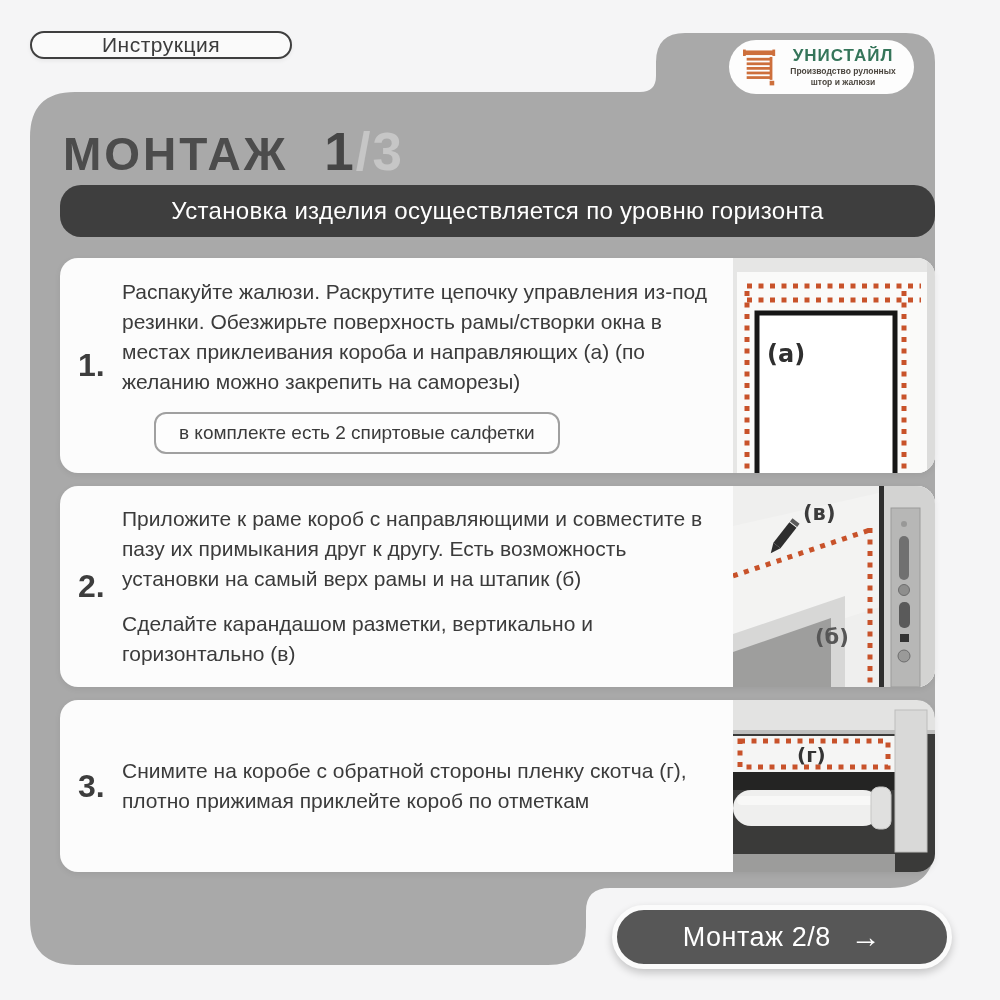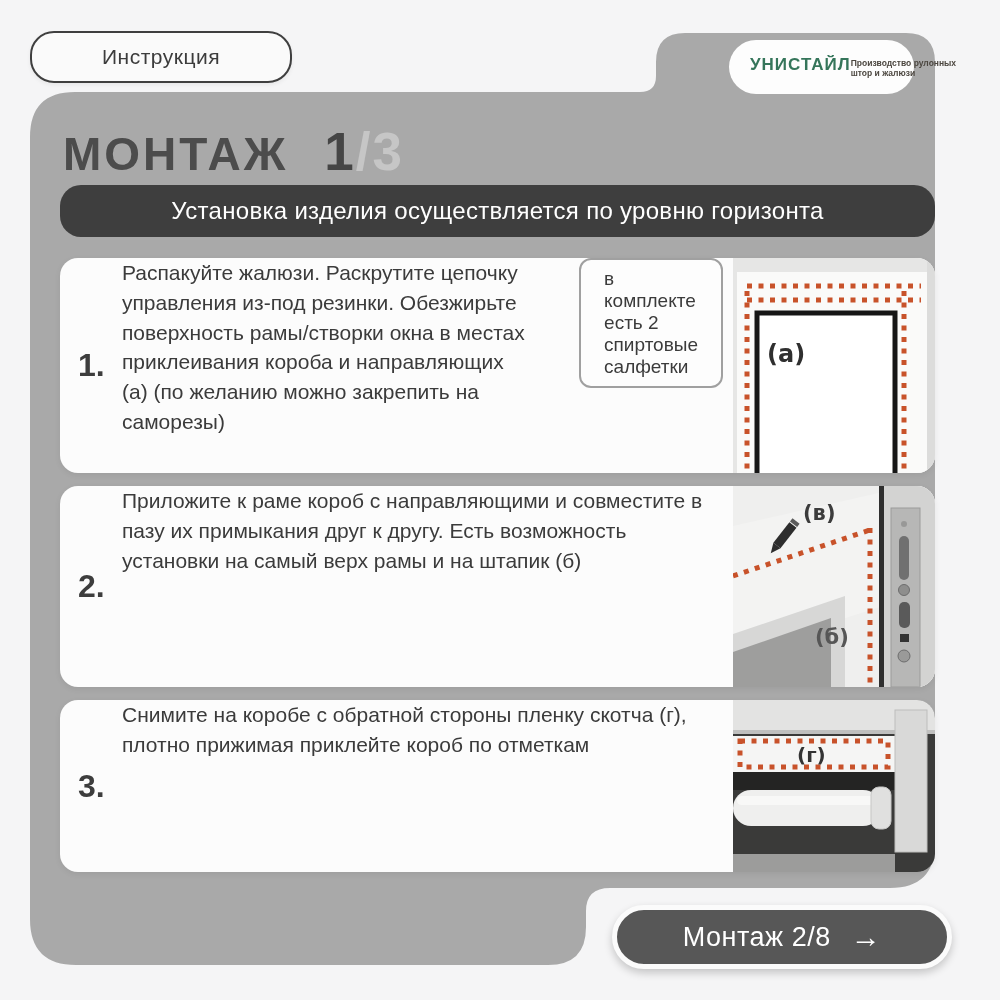--- a/index.html
+++ b/index.html
@@ -10,34 +10,34 @@
     position:relative;
     overflow:hidden;
   }
   .stage { position:absolute; inset:0; }
 
   
   .body-shape { position:absolute; left:0; top:0; z-index:0; }
 
   
   .instr-pill {
-    position:absolute; left:30px; top:31px; width:262px; height:52px;
+    position:absolute; left:30px; top:31px; width:262px; height:28px;
     background:#fafafa; border:2.5px solid #3f3f3f; border-radius:24px;
     display:flex; align-items:center; justify-content:center;
     font-size:21px; color:#3c3c3c; letter-spacing:.5px; z-index:2;
     box-shadow:0 2px 4px rgba(0,0,0,.06);
   }
 
   
   .logo-pill {
     position:absolute; left:729px; top:40px; width:185px; height:54px;
     background:#fdfdfd; border-radius:27px; z-index:2;
     display:flex; align-items:center; gap:7px; padding:0 12px 0 14px;
   }
-  .logo-text { display:flex; flex-direction:row; line-height:1; }
+  .logo-text { display:flex; flex-direction:column; line-height:1;text-align:center; }
   .logo-name { font-size:17px; font-weight:bold; color:#35755a; letter-spacing:1px; }
   .logo-sub  { font-size:8.5px; font-weight:bold; color:#4b463f; line-height:1.2; width:118px; margin-top:2px; }
 
   
   .title-row { position:absolute; left:63px; top:121px; z-index:2; display:flex; align-items:baseline;text-align:center; }
   .title-main { font-size:46px; font-weight:bold; color:#4c4c4c; letter-spacing:3px; }
   .title-page { font-size:53px; font-weight:bold; margin-left:36px; letter-spacing:2px; }
   .title-page .cur { color:#454545; }
   .title-page .rest { color:#c6c6c6; }
 
@@ -59,21 +59,21 @@
   .card-2 { top:486px; height:201px; }
   .card-3 { top:700px; height:172px; }
 
   .step-num {
     position:absolute; left:18px; top:0; bottom:0; width:46px;
     display:flex; align-items:center; justify-content:flex-start;
     font-size:32px; font-weight:bold; color:#3d3d3d;
   }
   .step-content {
     position:absolute; left:62px; right:212px; top:0; bottom:0;
-    display:flex; flex-direction:row; justify-content:center; gap:15px;
+    display:flex; flex-direction:column; justify-content:center; gap:15px;
   }
   .step-text { font-size:21px; color:#3b3b3b; line-height:1.42; }
   .step-badge {
     align-self:flex-start;
     border:2px solid #a0a0a0; border-radius:12px;
     padding:8px 23px; font-size:19px; color:#3b3b3b; background:#fdfdfd;margin-left:32px;
   }
   .photo {
     position:absolute; right:0; top:0; bottom:0; width:202px;
     border-radius:0 18px 18px 0; overflow:hidden;
@@ -155,20 +155,21 @@
         </g>
         <text class="img-label" x="34" y="104" font-size="24" font-weight="bold" fill="#2f2f2f">(а)</text>
       </svg>
     </div>
   </div>
 
   <div class="card card-2">
     <div class="step-num">2.</div>
     <div class="step-content">
       <div class="step-text">Приложите к раме короб с направляющими и совместите в пазу их примыкания друг к другу. Есть возможность установки на самый верх рамы и на штапик (б)</div>
+      <div class="step-text">Сделайте карандашом разметки, вертикально и горизонтально (в)</div>
     </div>
     <div class="photo">
       <svg width="202" height="201" viewBox="0 0 202 201">
         <rect width="202" height="201" fill="#efefee"></rect>
         <polygon points="0,40 150,6 150,120 0,168" fill="#f3f3f2"></polygon>
         <polygon points="0,148 112,110 112,201 0,201" fill="#d7d7d6"></polygon>
         <polygon points="0,166 98,132 98,201 0,201" fill="#9e9e9d"></polygon>
         <rect x="148" y="0" width="54" height="201" fill="#d3d3d2"></rect>
         <rect x="146" y="0" width="5" height="201" fill="#2f2f2f"></rect>
         <rect x="158" y="22" width="29" height="179" fill="#b7b7b6" stroke="#9b9b9a" stroke-width="1"></rect>

